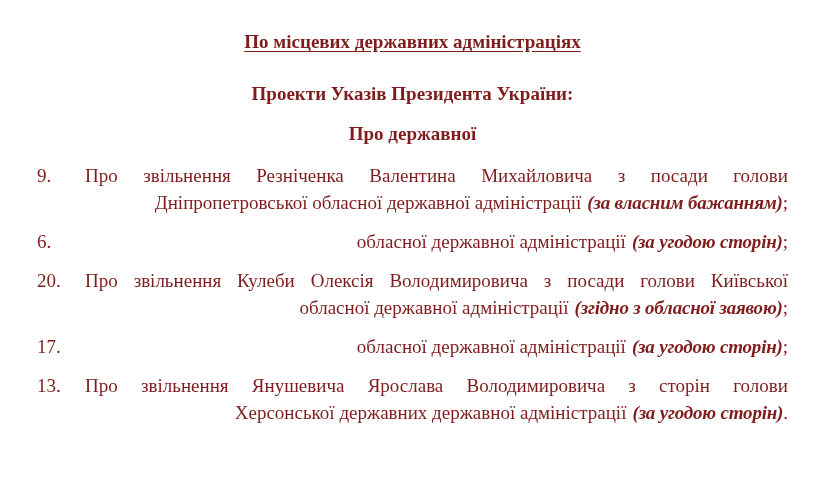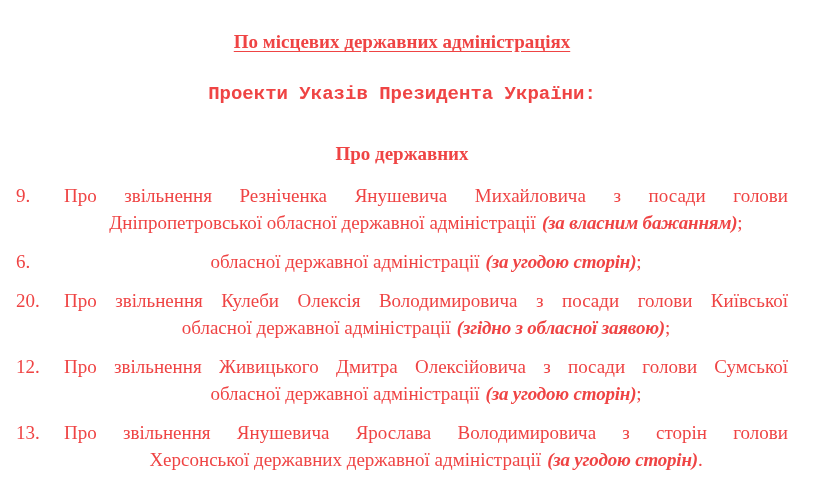--- a/index.html
+++ b/index.html
@@ -7,34 +7,34 @@
     padding: 0;
     background: #ffffff;
   }
   .page {
     position: relative;
     width: 828px;
     height: 495px;
     background: #ffffff;
     overflow: hidden;
     box-sizing: border-box;
-    padding: 30px 40px 0 16px;
+    padding: 30px 40px 0 37px;
     font-family: "Liberation Serif", "DejaVu Serif", serif;
-    color: #ef4444;
+    color: #7f1d1d;
     font-size: 19px;
   }
   .doc-header {
     text-align: center;
     font-weight: bold;
     line-height: 24px;
     white-space: nowrap;
   }
   .doc-header.h1 { margin: 0 0 28px 0; }
   .doc-header.h1 .underlined { text-decoration: underline; text-underline-offset: 3px; }
-  .doc-header.h2 { margin: 0 0 36px 0; font-family: Liberation Mono, monospace; }
+  .doc-header.h2 { margin: 0 0 16px 0; }
   .doc-header.h3 { margin: 0 0 16px 0; }
   .decree-list {
     margin: 0;
     padding: 0;
     list-style: none;
   }
   .decree-item {
     display: flex;
     align-items: flex-start;
     margin-bottom: 12px;
@@ -47,71 +47,70 @@
   .decree-text {
     flex: 1 1 auto;
     min-width: 0;
   }
   .decree-line1 {
     text-align: justify;
     text-align-last: justify;
     white-space: nowrap;
   }
   .decree-line2 {
-    text-align: center;
+    text-align: right;
   }
   .decree-note {
     font-weight: bold;
     font-style: italic;
     margin-left: 0.32em;
     letter-spacing: -0.2px;
   }
 </style>
 </head>
 <body>
 
 <div class="page">
 
   <div class="doc-header h1">
     <span class="underlined">По місцевих державних адміністраціях</span>
   </div>
 
   <div class="doc-header h2">Проекти Указів Президента України:</div>
 
-  <div class="doc-header h3">Про державних</div>
+  <div class="doc-header h3">Про державної</div>
 
   <div class="decree-list">
 
     <div class="decree-item">
       <span class="decree-number">9.</span>
       <div class="decree-text">
-        <div class="decree-line1">Про звільнення Резніченка Янушевича Михайловича з посади голови</div>
+        <div class="decree-line1">Про звільнення Резніченка Валентина Михайловича з посади голови</div>
         <div class="decree-line2"><span>Дніпропетровської обласної державної адміністрації</span><span class="decree-note">(за власним бажанням)</span><span>;</span></div>
       </div>
     </div>
 
     <div class="decree-item">
       <span class="decree-number">6.</span>
       <div class="decree-text">
         <div class="decree-line2"><span>обласної державної адміністрації</span><span class="decree-note">(за угодою сторін)</span><span>;</span></div>
       </div>
     </div>
 
     <div class="decree-item">
       <span class="decree-number">20.</span>
       <div class="decree-text">
         <div class="decree-line1">Про звільнення Кулеби Олексія Володимировича з посади голови Київської</div>
         <div class="decree-line2"><span>обласної державної адміністрації</span><span class="decree-note">(згідно з обласної заявою)</span><span>;</span></div>
       </div>
     </div>
 
     <div class="decree-item">
-      <span class="decree-number">12.</span>
+      <span class="decree-number">17.</span>
       <div class="decree-text">
-        <div class="decree-line1">Про звільнення Живицького Дмитра Олексійовича з посади голови Сумської</div>
         <div class="decree-line2"><span>обласної державної адміністрації</span><span class="decree-note">(за угодою сторін)</span><span>;</span></div>
       </div>
     </div>
 
     <div class="decree-item">
       <span class="decree-number">13.</span>
       <div class="decree-text">
         <div class="decree-line1">Про звільнення Янушевича Ярослава Володимировича з сторін голови</div>
         <div class="decree-line2"><span>Херсонської державних державної адміністрації</span><span class="decree-note">(за угодою сторін)</span><span>.</span></div>
       </div>

